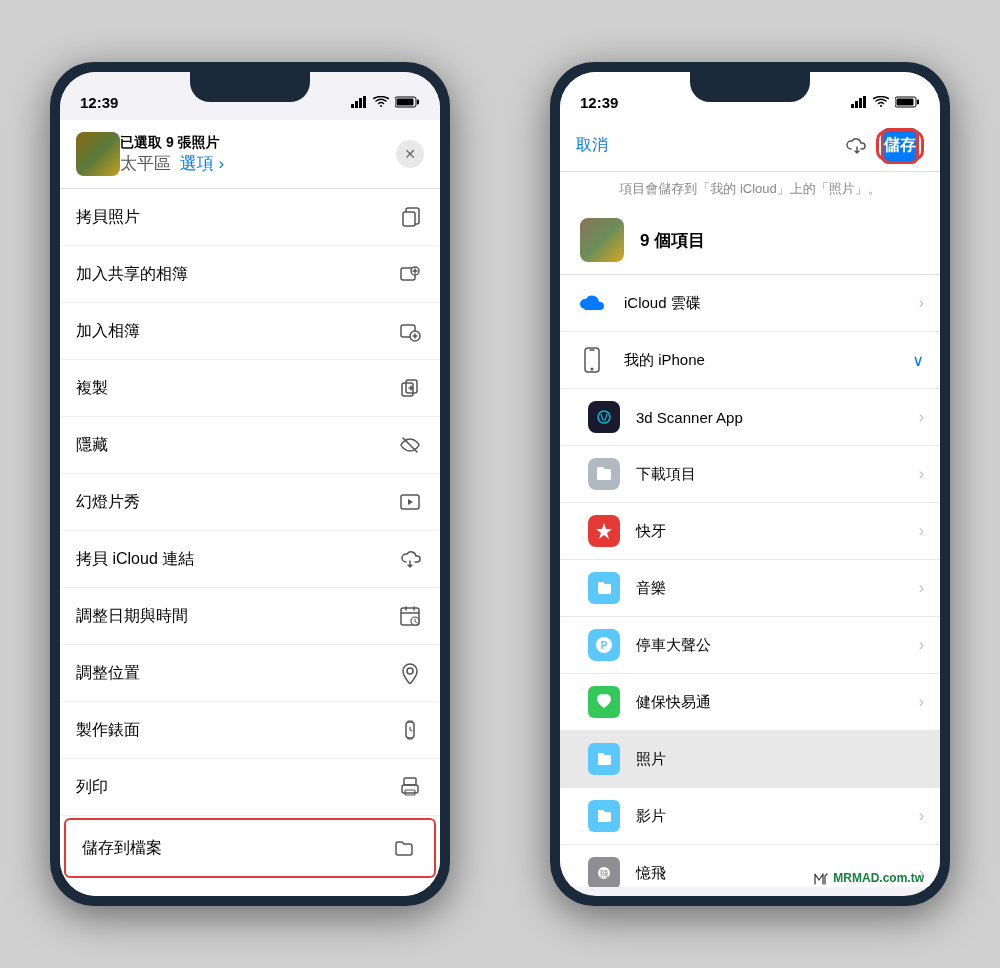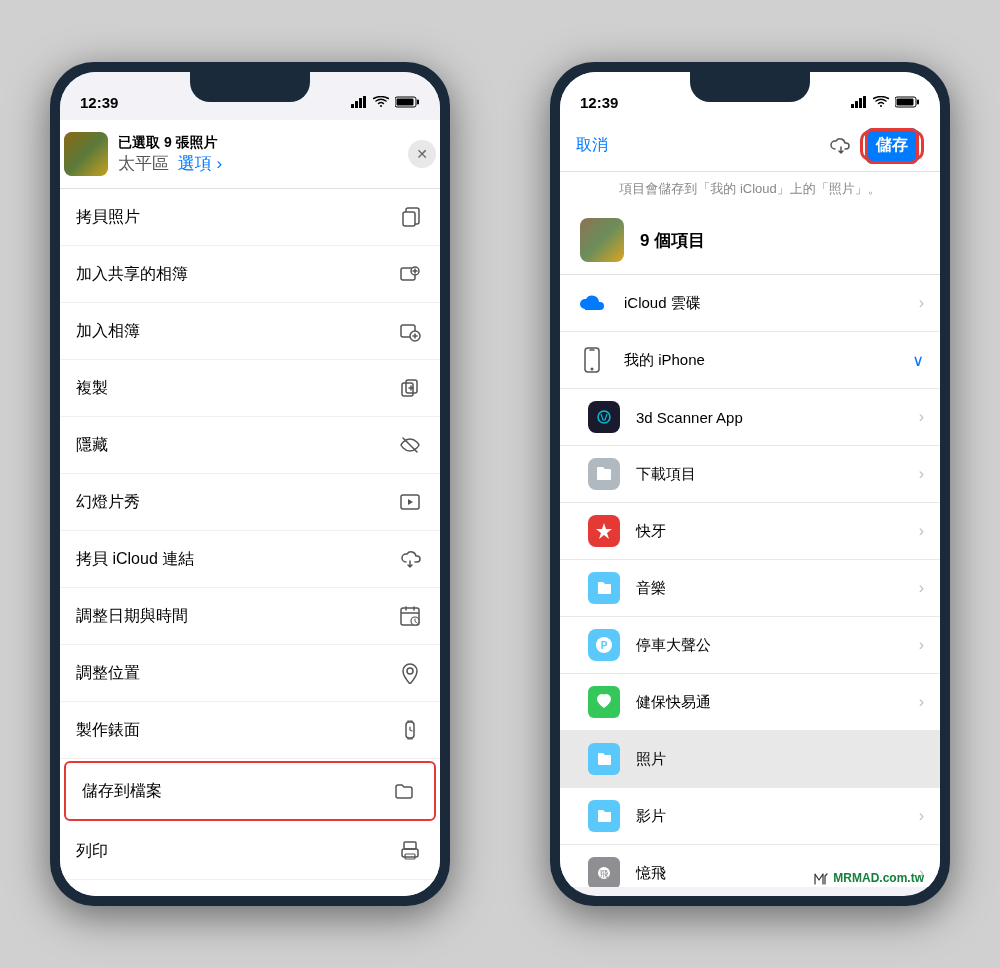--- a/index.html
+++ b/index.html
@@ -77,24 +77,23 @@
       height: 30px;
       background: #1a2a3a;
       border-radius: 0 0 20px 20px;
       z-index: 10;
     }
 
     
     .photo-header {
       background: white;
       margin: 0;
-      padding: 12px 4px;
-      display: flex;
-      align-items: center;
-      gap: 10px;
+      padding: 12px 16px;
+      display: flex;
+      align-items: center;
       border-bottom: 1px solid #e0e0e0;
       position: relative;
     }
 
     .photo-thumb {
       width: 44px;
       height: 44px;
       border-radius: 8px;
       background: linear-gradient(135deg, #8B7355, #6B8E5A, #DAA520);
       overflow: hidden;
@@ -179,21 +178,21 @@
 
     .nav-cancel {
       font-size: 16px;
       color: #007AFF;
     }
 
     .nav-save {
       font-size: 16px;
       color: white;
       background: #007AFF;
-      padding: 6px 8px;
+      padding: 6px 0;
       border-radius: 8px;
       font-weight: 600;
       border: 3px solid #e53935;
     }
 
     .save-notice {
       font-size: 13px;
       color: #888;
       text-align: center;
       padding: 8px 16px;
@@ -465,36 +464,36 @@
           <span class="menu-item-label">製作錶面</span>
           <div class="menu-icon">
             <svg width="22" height="22" viewBox="0 0 22 22" fill="none">
               <rect x="7" y="3" width="8" height="16" rx="3" stroke="#555" stroke-width="1.5" fill="none"></rect>
               <path d="M9 3V2h4v1M9 19v1h4v-1" stroke="#555" stroke-width="1.2" stroke-linecap="round"></path>
               <path d="M11 8v3l2 1" stroke="#555" stroke-width="1.2" stroke-linecap="round"></path>
             </svg>
           </div>
         </div>
 
-        <div class="menu-item" style="border:2.5px solid #e53935; margin:2px 4px; border-radius:6px;">
-          <span class="menu-item-label">儲存到檔案</span>
-          <div class="menu-icon">
-            <svg width="22" height="22" viewBox="0 0 22 22" fill="none">
-              <path d="M3 7a2 2 0 0 1 2-2h4l2 2h6a2 2 0 0 1 2 2v7a2 2 0 0 1-2 2H5a2 2 0 0 1-2-2V7z" stroke="#555" stroke-width="1.5" fill="none"></path>
-            </svg>
-          </div>
-        </div>
-
         <div class="menu-item">
           <span class="menu-item-label">列印</span>
           <div class="menu-icon">
             <svg width="22" height="22" viewBox="0 0 22 22" fill="none">
               <rect x="5" y="2" width="12" height="7" rx="1" stroke="#555" stroke-width="1.5" fill="none"></rect>
               <rect x="3" y="9" width="16" height="8" rx="2" stroke="#555" stroke-width="1.5" fill="none"></rect>
               <rect x="6" y="14" width="10" height="5" rx="1" stroke="#555" stroke-width="1.2" fill="none"></rect>
+            </svg>
+          </div>
+        </div>
+
+        <div class="menu-item" style="border:2.5px solid #e53935; margin:2px 4px; border-radius:6px;">
+          <span class="menu-item-label">儲存到檔案</span>
+          <div class="menu-icon">
+            <svg width="22" height="22" viewBox="0 0 22 22" fill="none">
+              <path d="M3 7a2 2 0 0 1 2-2h4l2 2h6a2 2 0 0 1 2 2v7a2 2 0 0 1-2 2H5a2 2 0 0 1-2-2V7z" stroke="#555" stroke-width="1.5" fill="none"></path>
             </svg>
           </div>
         </div>
 
         <div class="menu-item">
 
           <div class="menu-icon">
             
           </div>
         </div>

